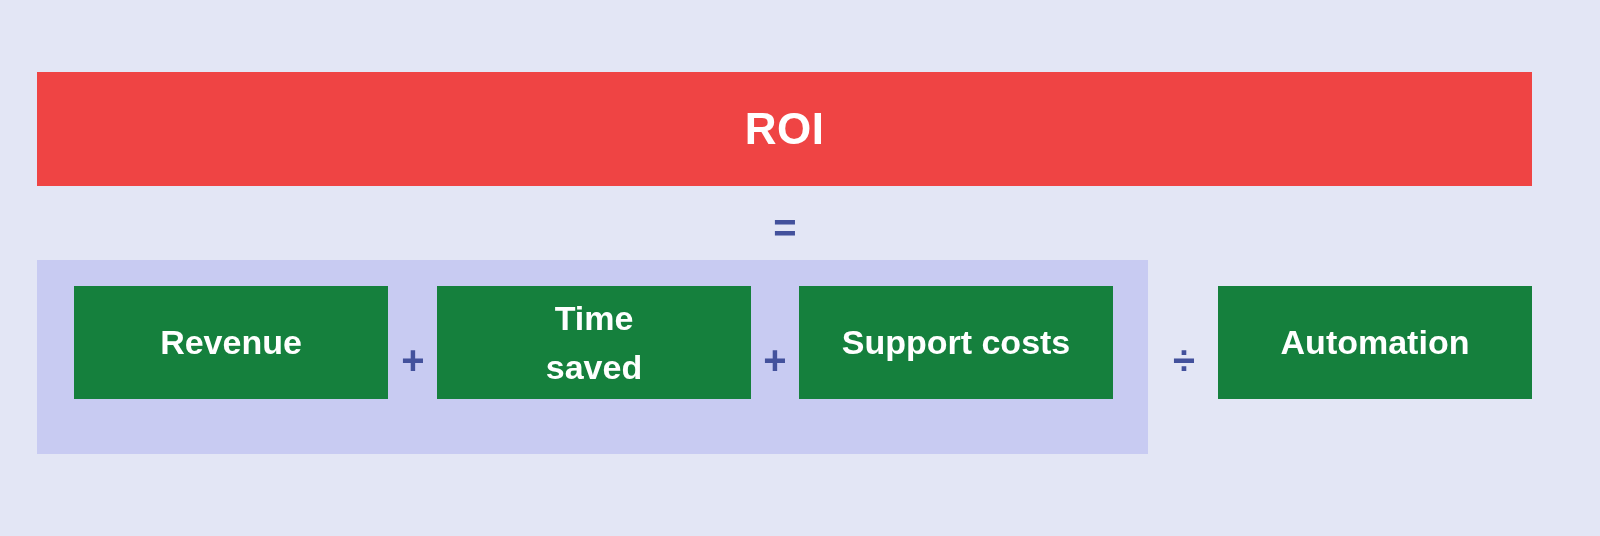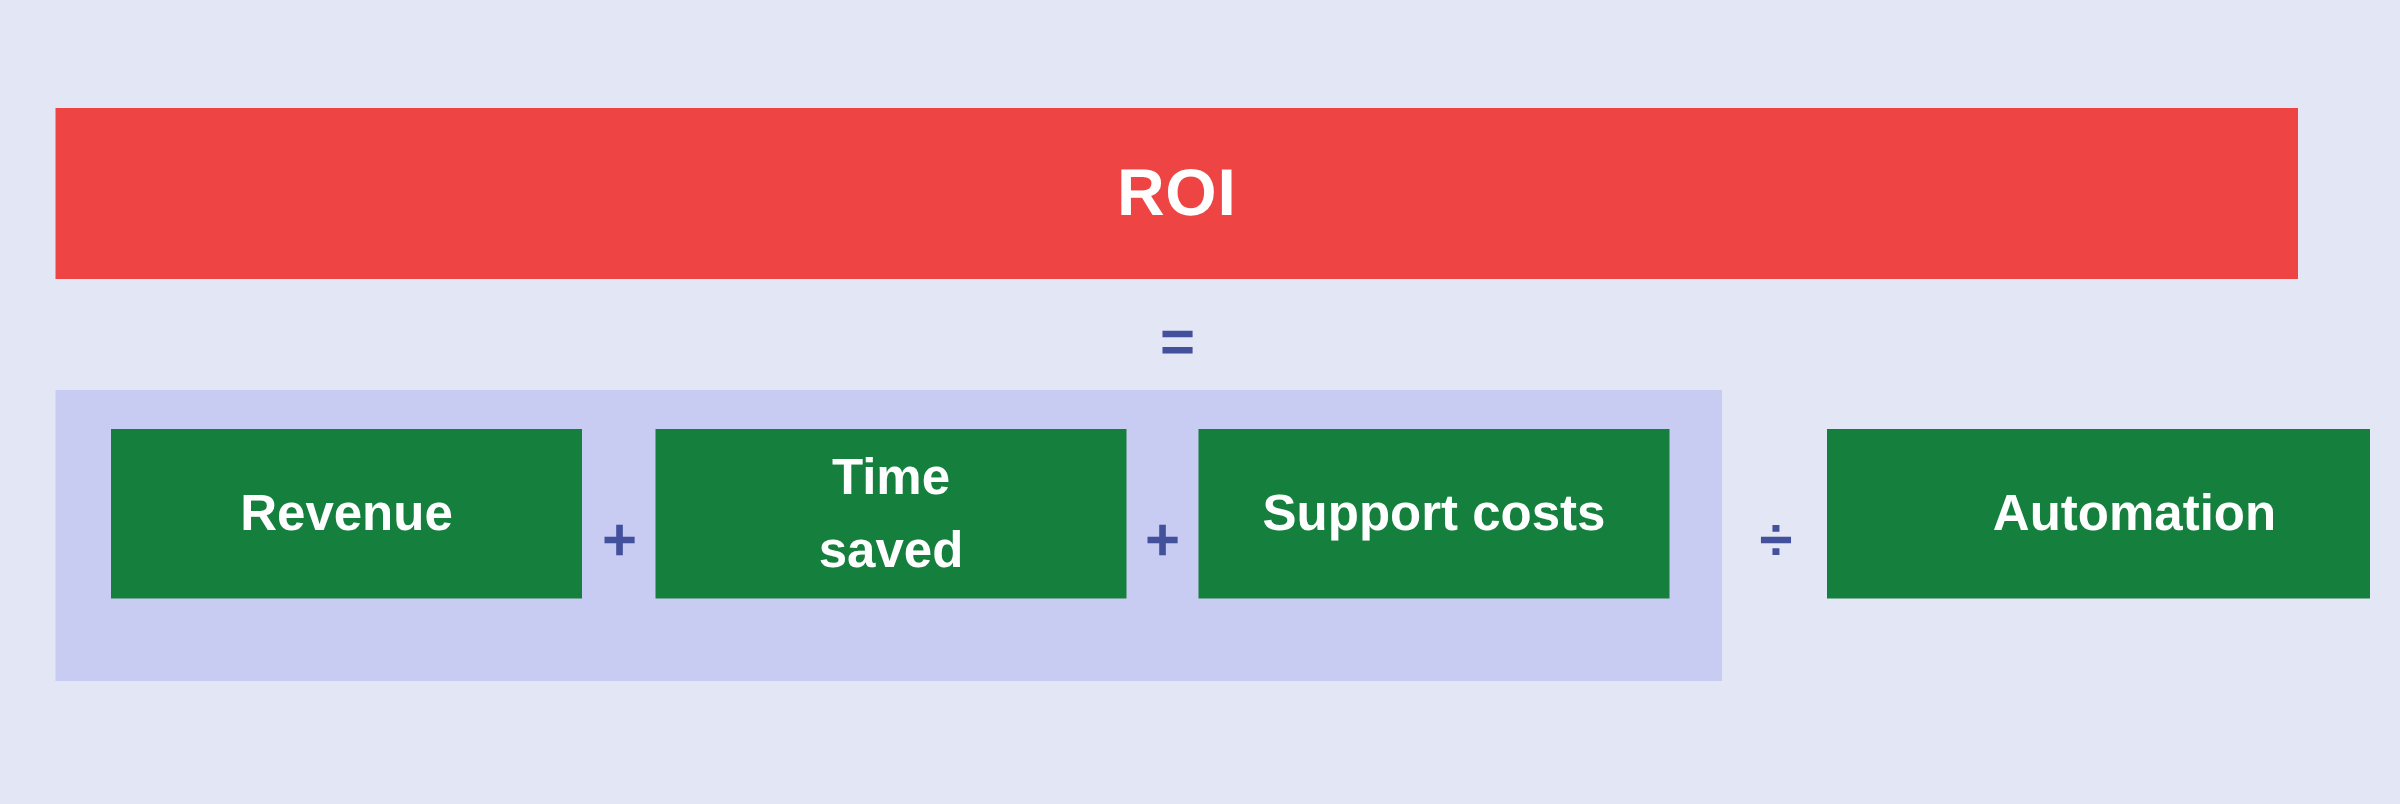--- a/index.html
+++ b/index.html
@@ -67,17 +67,17 @@
 <div class="op" style="left:755px;">+</div>
 
 <div class="box" style="left:799px;">
   <div>
     <span>Support costs</span>
   </div>
 </div>
 
 <div class="op" style="left:1164px;">÷</div>
 
-<div class="box" style="left:1218px;padding-left:48px;">
+<div class="box" style="left:1218px;">
   <div>
     <span>Automation</span>
   </div>
 </div>
 
 </body></html>

